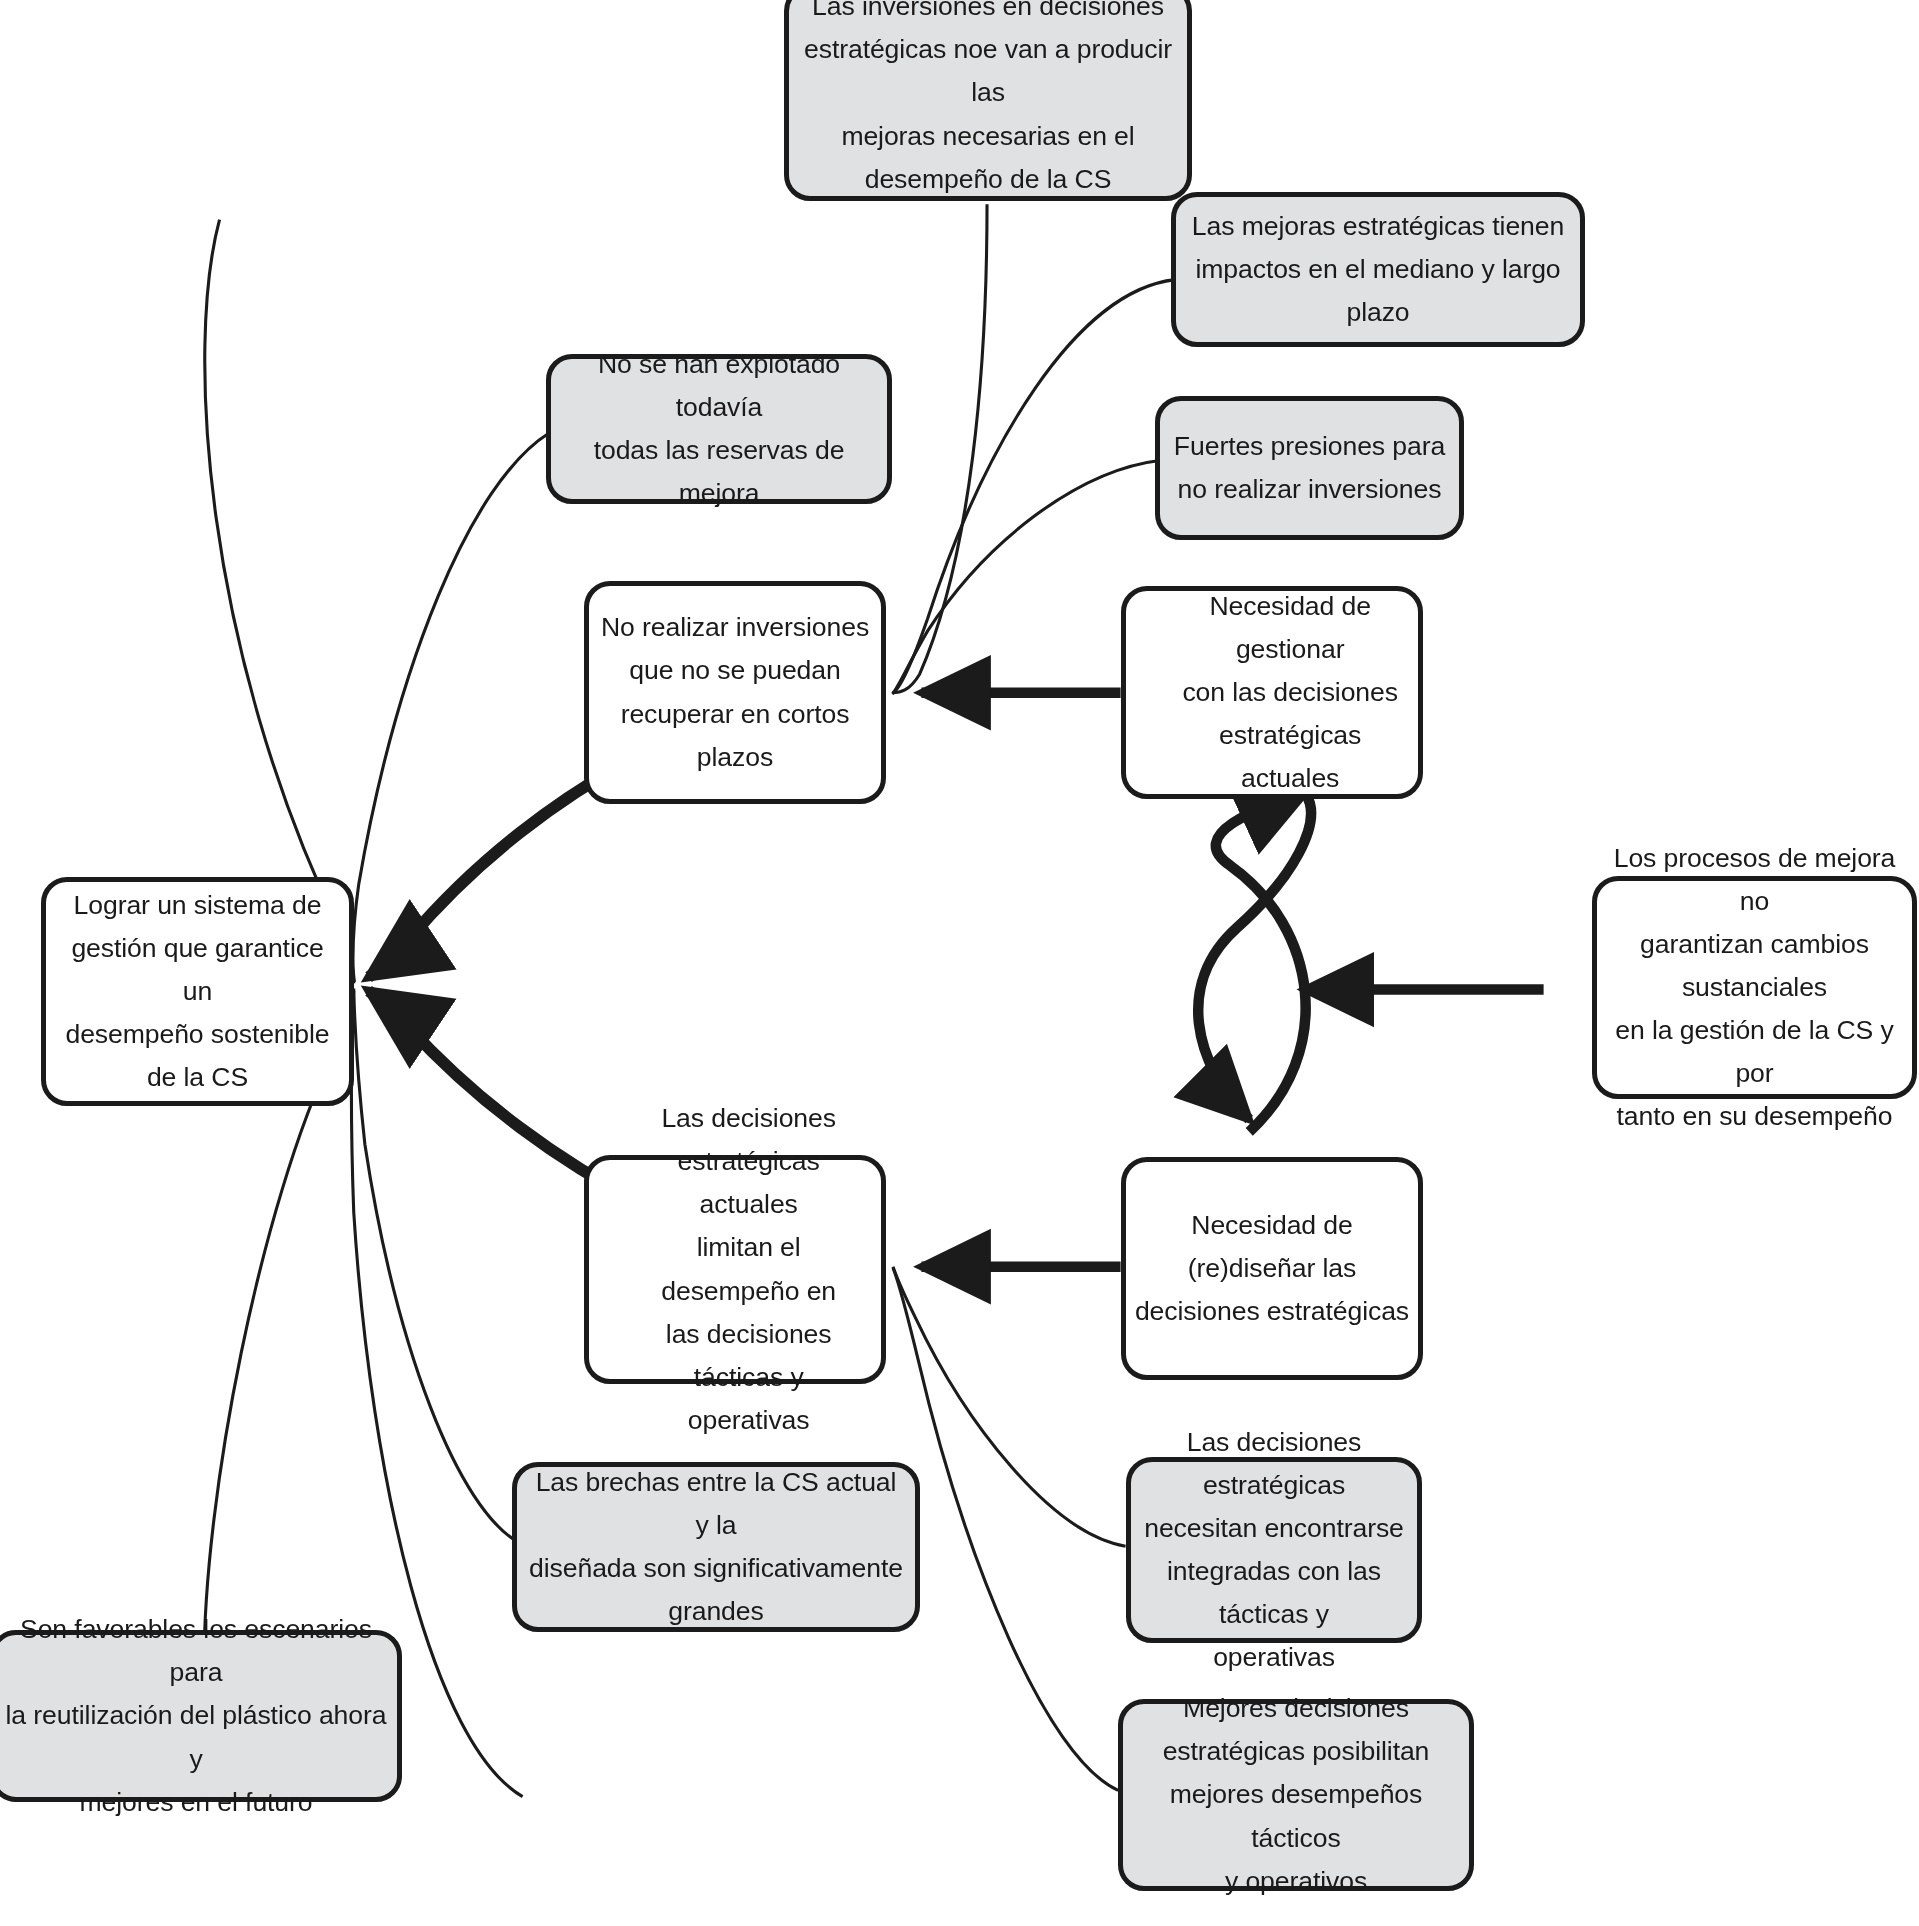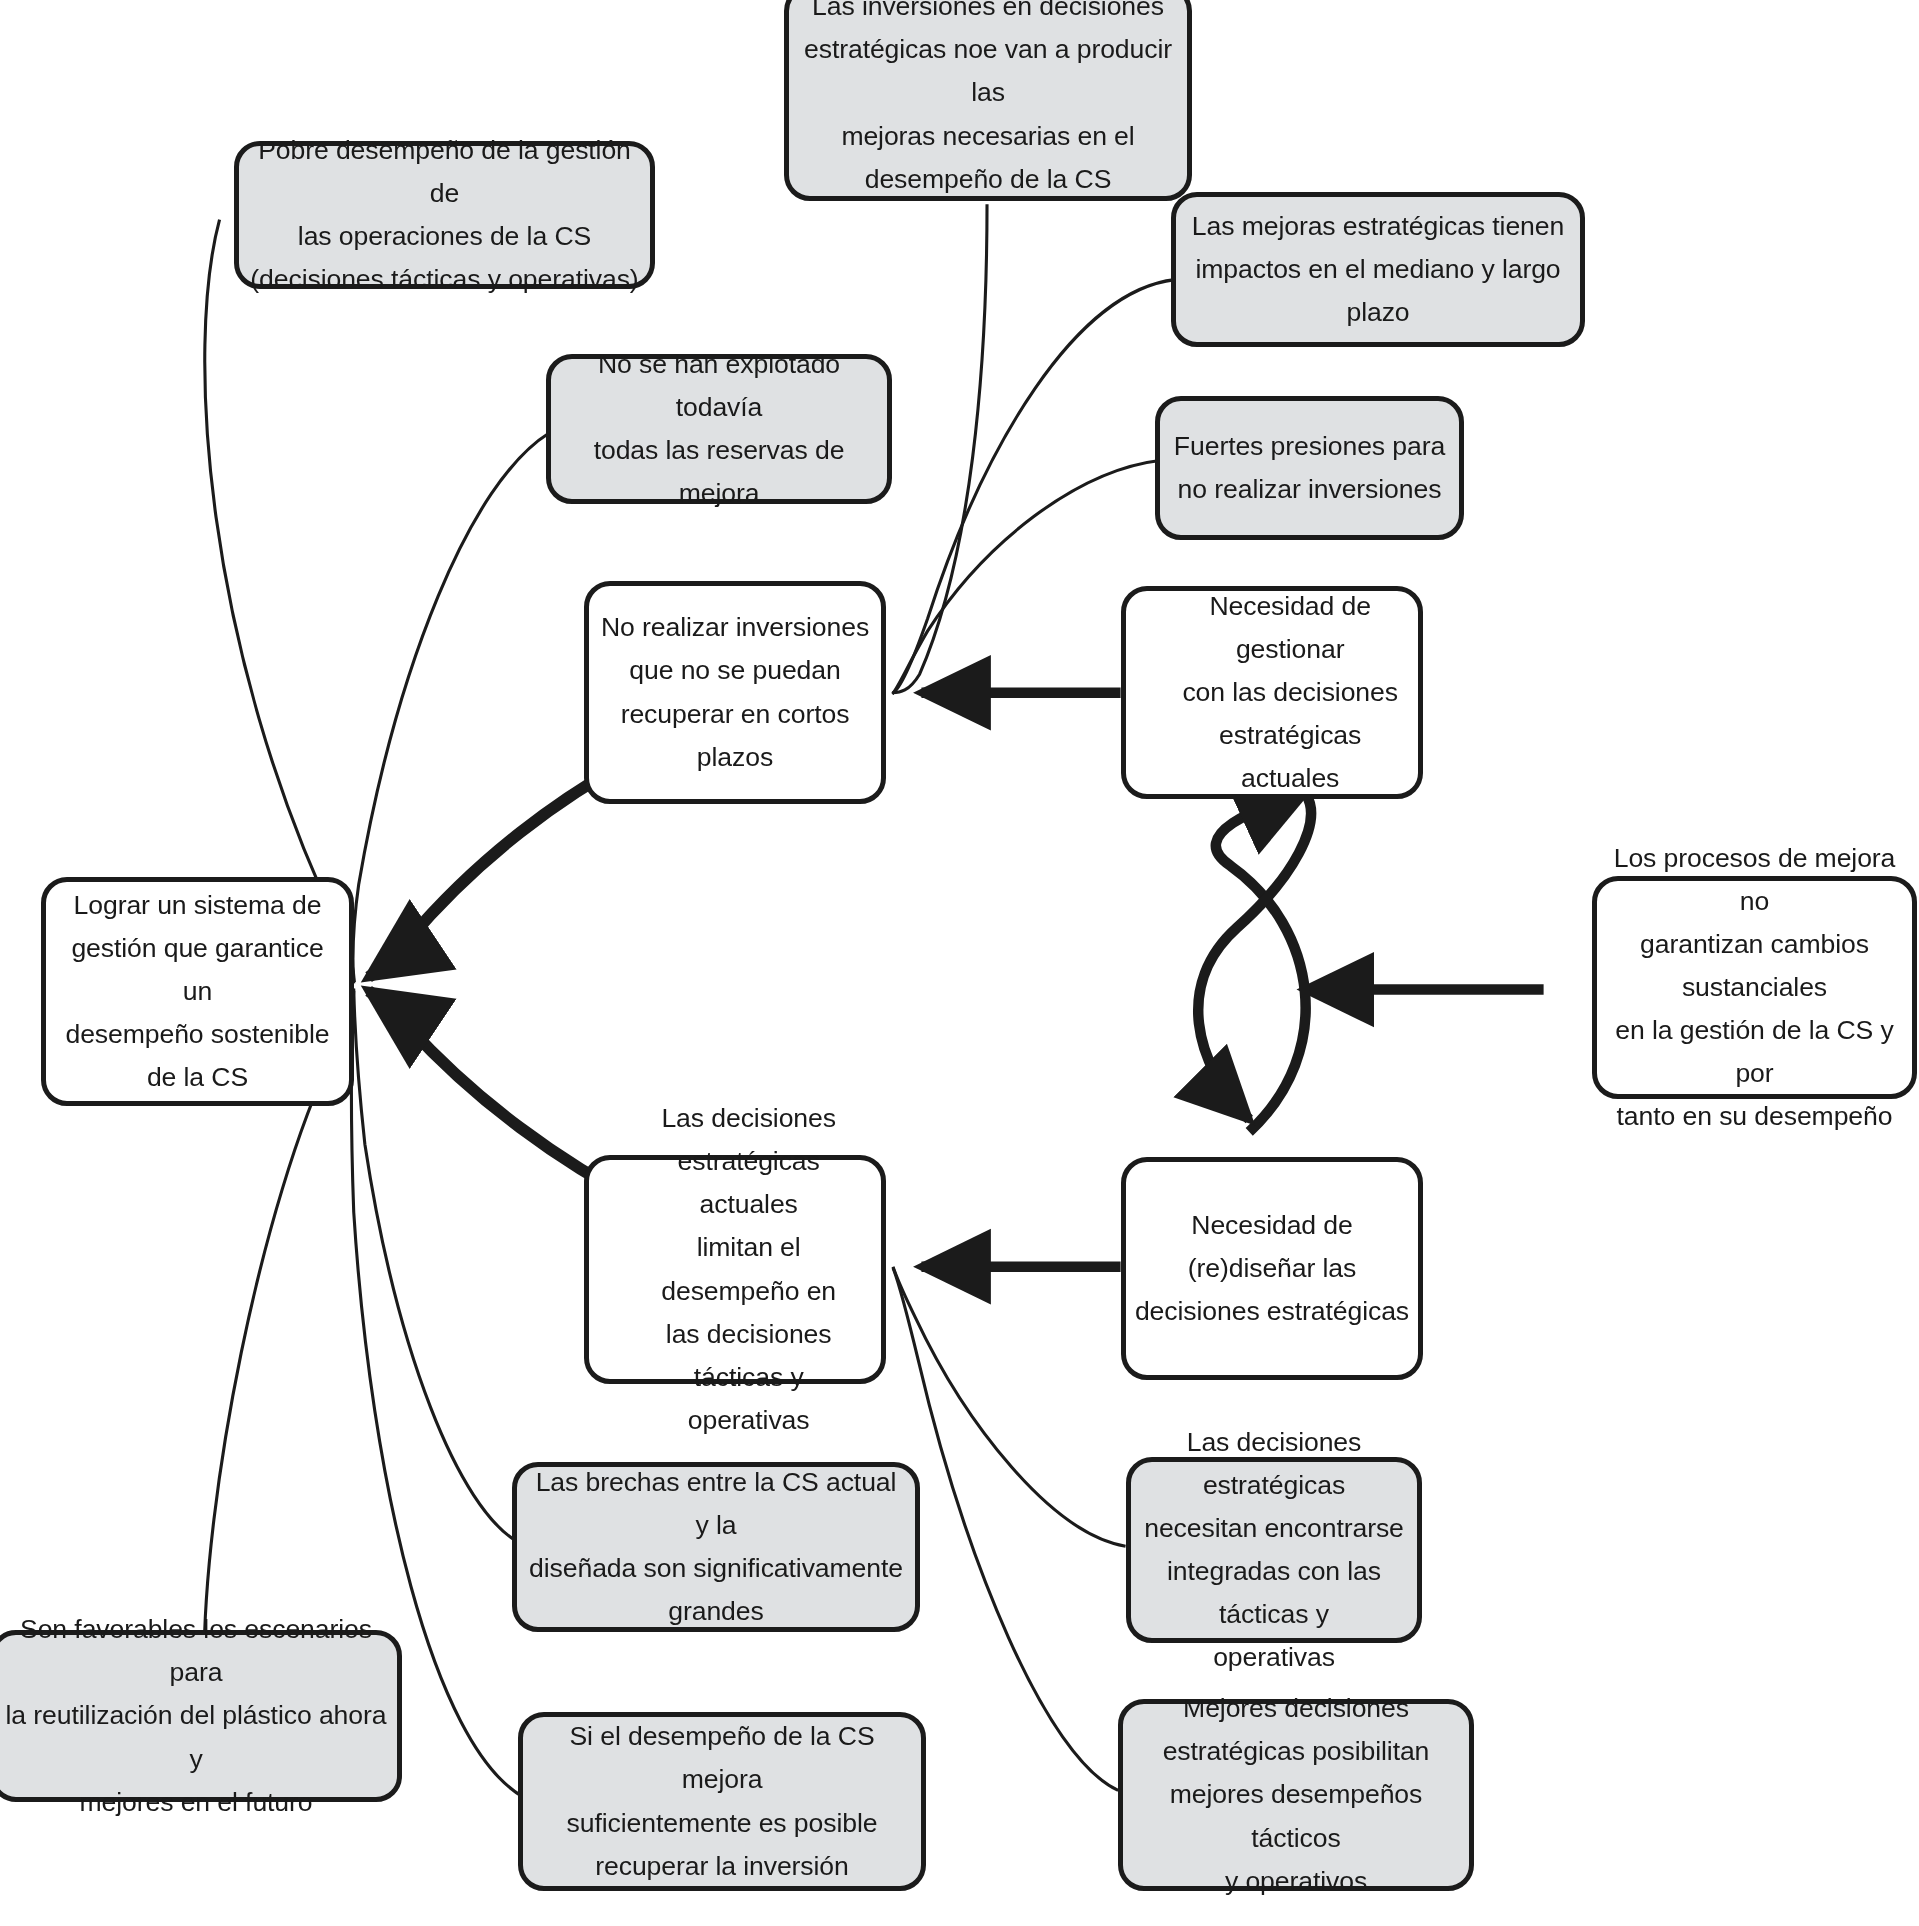--- a/index.html
+++ b/index.html
@@ -82,25 +82,20 @@
     </g>
   </svg>
 
   <div class="node fill-gray" style="left:784px; top:-15px; width:408px; height:216px;">
     <span class="txt">Las inversiones en decisiones
 estratégicas noe van a producir las
 mejoras necesarias en el
 desempeño de la CS</span>
   </div>
 
-  <div class="node fill-gray" style="left:234px; top:141px; width:421px; height:148px;">
-    <span class="txt">Pobre desempeño de la gestión de
-las operaciones de la CS
-(decisiones tácticas y operativas)</span>
-  </div>
 
   <div class="node fill-gray" style="left:1171px; top:192px; width:414px; height:155px;">
     <span class="txt">Las mejoras estratégicas tienen
 impactos  en el mediano y largo
 plazo</span>
   </div>
 
   <div class="node fill-gray" style="left:546px; top:354px; width:346px; height:150px;justify-content:center;">
     <span class="txt">No se han explotado todavía
 todas las reservas de mejora</span>
@@ -164,25 +159,20 @@
 integradas con las tácticas y
 operativas</span>
   </div>
 
   <div class="node fill-gray" style="left:-10px; top:1630px; width:412px; height:172px;">
     <span class="txt">Son favorables los escenarios para
 la reutilización del plástico ahora y
 mejores en el futuro</span>
   </div>
 
-  <div class="node fill-gray" style="left:518px; top:1712px; width:408px; height:179px;">
-    <span class="txt">Si el desempeño de la CS mejora
-suficientemente es posible
-recuperar la inversión</span>
-  </div>
 
   <div class="node fill-gray" style="left:1118px; top:1699px; width:356px; height:192px;">
     <span class="txt">Mejores decisiones
 estratégicas posibilitan
 mejores desempeños tácticos
 y operativos</span>
   </div>
 
 </div>
 

